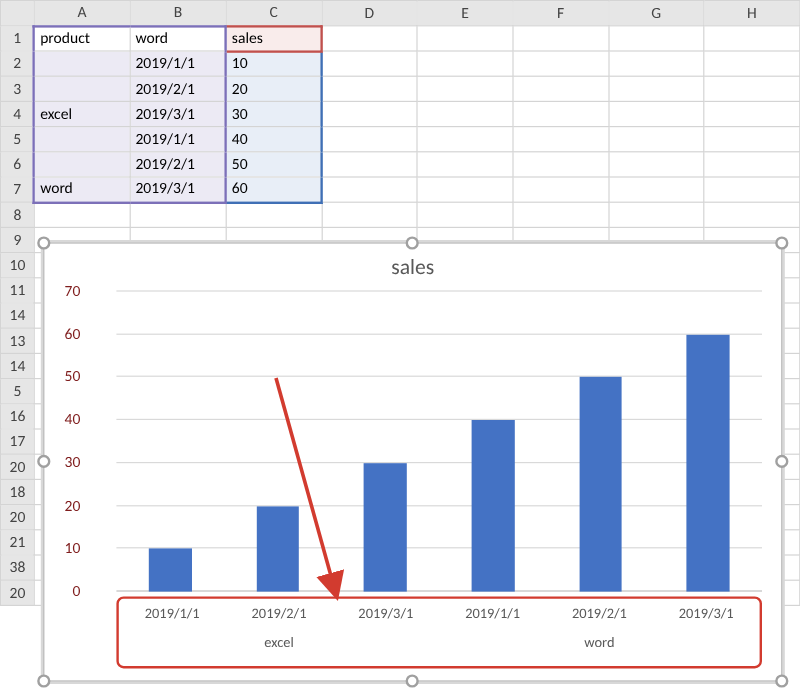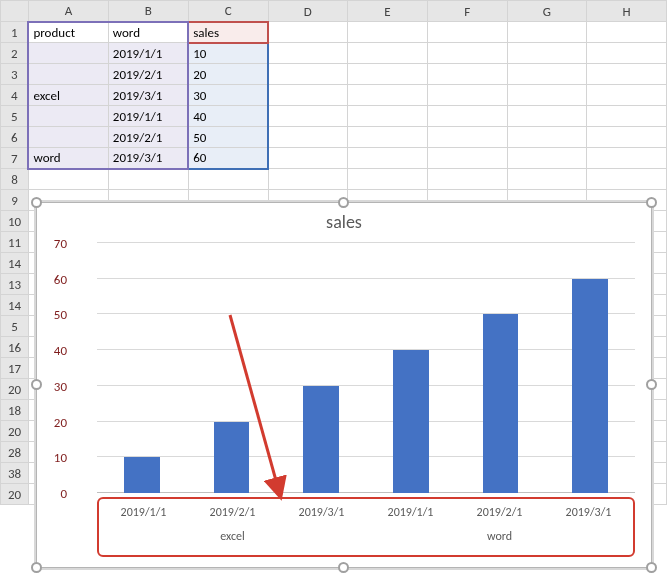--- a/index.html
+++ b/index.html
@@ -423,21 +423,21 @@
         <td></td>
         <td></td>
         <td></td>
         <td></td>
         <td></td>
         <td></td>
         <td></td>
         <td></td>
       </tr>
   <tr>
-        <th class="hdr">28</th>
+        <th class="hdr">21</th>
         <td></td>
         <td></td>
         <td></td>
         <td></td>
         <td></td>
         <td></td>
         <td></td>
         <td></td>
       </tr>
   <tr>

